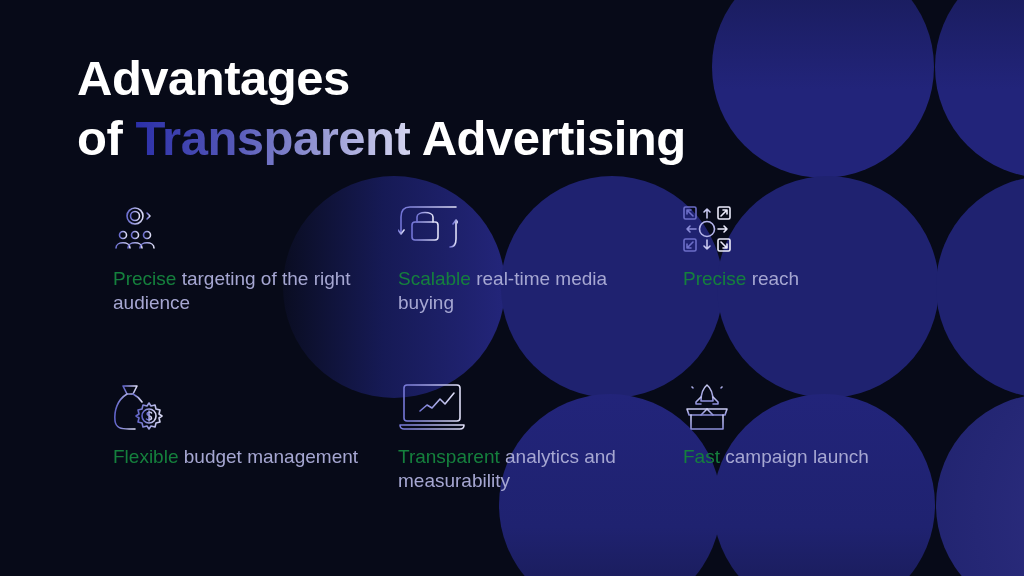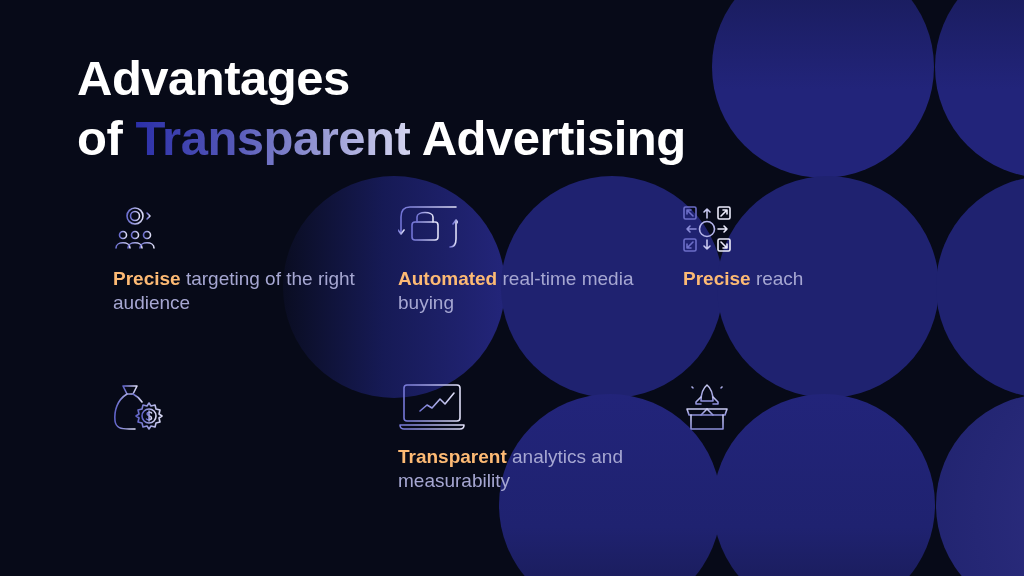--- a/index.html
+++ b/index.html
@@ -53,22 +53,22 @@
       display: block;
       margin-bottom: 14px;
     }
     .card .text {
       font-size: 19px;
       line-height: 24px;
       color: #a6a7d2;
       font-weight: normal;
     }
     .card .strong {
-      color: #fdba74;
-      font-weight: bold;
+      color: #15803d;
+      font-weight: normal;
     }
   </style>
 </head>
 <body>
 
 <div class="bg">
 
   <div class="circle fade-top" style="left:712px; top:-44px;"></div>
   <div class="circle fade-top" style="left:935px; top:-44px;"></div>
 
@@ -123,21 +123,21 @@
       <path d="M58 2 H12 C6 2 3 6 3 12 V28"></path>
       <path d="M0 25 L3 29 L6 25"></path>
       <path d="M52 42 H8"></path>
       <path d="M52 42 C56 42 58 39 58 34 V16"></path>
       <path d="M55 19 L58 15 L61 19"></path>
       <rect x="14" y="17" width="26" height="18" rx="3"></rect>
       <path d="M19 17 V12 C19 6 35 6 35 12 V17"></path>
       <line x1="14" y1="24" x2="40" y2="24"></line>
     </g>
   </svg>
-  <div class="text"><span class="strong">Automated</span><span> real-time media buying</span></div>
+  <div class="text"><span class="strong">Scalable</span><span> real-time media buying</span></div>
 </div>
 
 <div class="card" style="left:683px; top:205px;">
   <svg class="icon" viewBox="0 0 48 48" fill="none" stroke-width="1.6" stroke-linecap="round" stroke-linejoin="round">
     <g>
       <rect x="1" y="2" width="12" height="12" rx="1.5" stroke="#6c6ec8"></rect>
       <path d="M10 11 L4 5 M4 9 V5 H8" stroke="#6c6ec8"></path>
       <path d="M24 13 V4 M21 7 L24 4 L27 7" stroke="#c8c9f0"></path>
       <rect x="35" y="2" width="12" height="12" rx="1.5" stroke="#ececfb"></rect>
       <path d="M38 11 L44 5 M40 5 H44 V9" stroke="#ececfb"></path>
@@ -164,20 +164,21 @@
       </defs>
     <g stroke="url(#g4)">
       <path d="M10 3 H24 L20 11 H14 Z"></path>
       <path d="M14 11 C4 17 1 28 2 38 C3 45 8 46 16 46 H22"></path>
       <path d="M20 11 C24 13 27 16 29 19"></path>
       <circle cx="36" cy="33" r="7"></circle>
       <path d="M36 20 L38 23 L42 22 L43 26 L47 27 L46 31 L49 33 L46 35 L47 39 L43 40 L42 44 L38 43 L36 46 L34 43 L30 44 L29 40 L25 39 L26 35 L23 33 L26 31 L25 27 L29 26 L30 22 L34 23 Z"></path>
       <path d="M38.5 30 C38 29 34 29 34 31 C34 33 38.5 32.5 38.5 35 C38.5 37 34 37 33.5 36 M36 28 V38"></path>
     </g>
   </svg>
+  <div class="text"><span class="strong">Flexible</span><span> budget management</span></div>
 </div>
 
 <div class="card" style="left:398px; top:383px;">
   <svg class="icon" viewBox="0 0 68 48" fill="none" stroke-width="1.6" stroke-linecap="round" stroke-linejoin="round" style="width:68px;">
     <defs>
         <linearGradient id="g5" x1="0" y1="0" x2="1" y2="0">
           <stop offset="0" stop-color="#7476d6"></stop>
           <stop offset="1" stop-color="#dedef6"></stop>
         </linearGradient>
       </defs>
@@ -213,13 +214,14 @@
       <line x1="40" y1="10" x2="42" y2="10"></line>
       <line x1="9" y1="4" x2="10" y2="5"></line>
       <line x1="39" y1="4" x2="38" y2="5"></line>
       <path d="M4 26 H44 L42 32 H6 Z"></path>
       <path d="M8 32 V46 H40 V32"></path>
       <line x1="24" y1="26" x2="24" y2="46"></line>
       <path d="M24 26 L18 32"></path>
       <path d="M24 26 L30 32"></path>
     </g>
   </svg>
+  <div class="text"><span class="strong">Fast</span><span> campaign launch</span></div>
 </div>
 
 </body></html>

